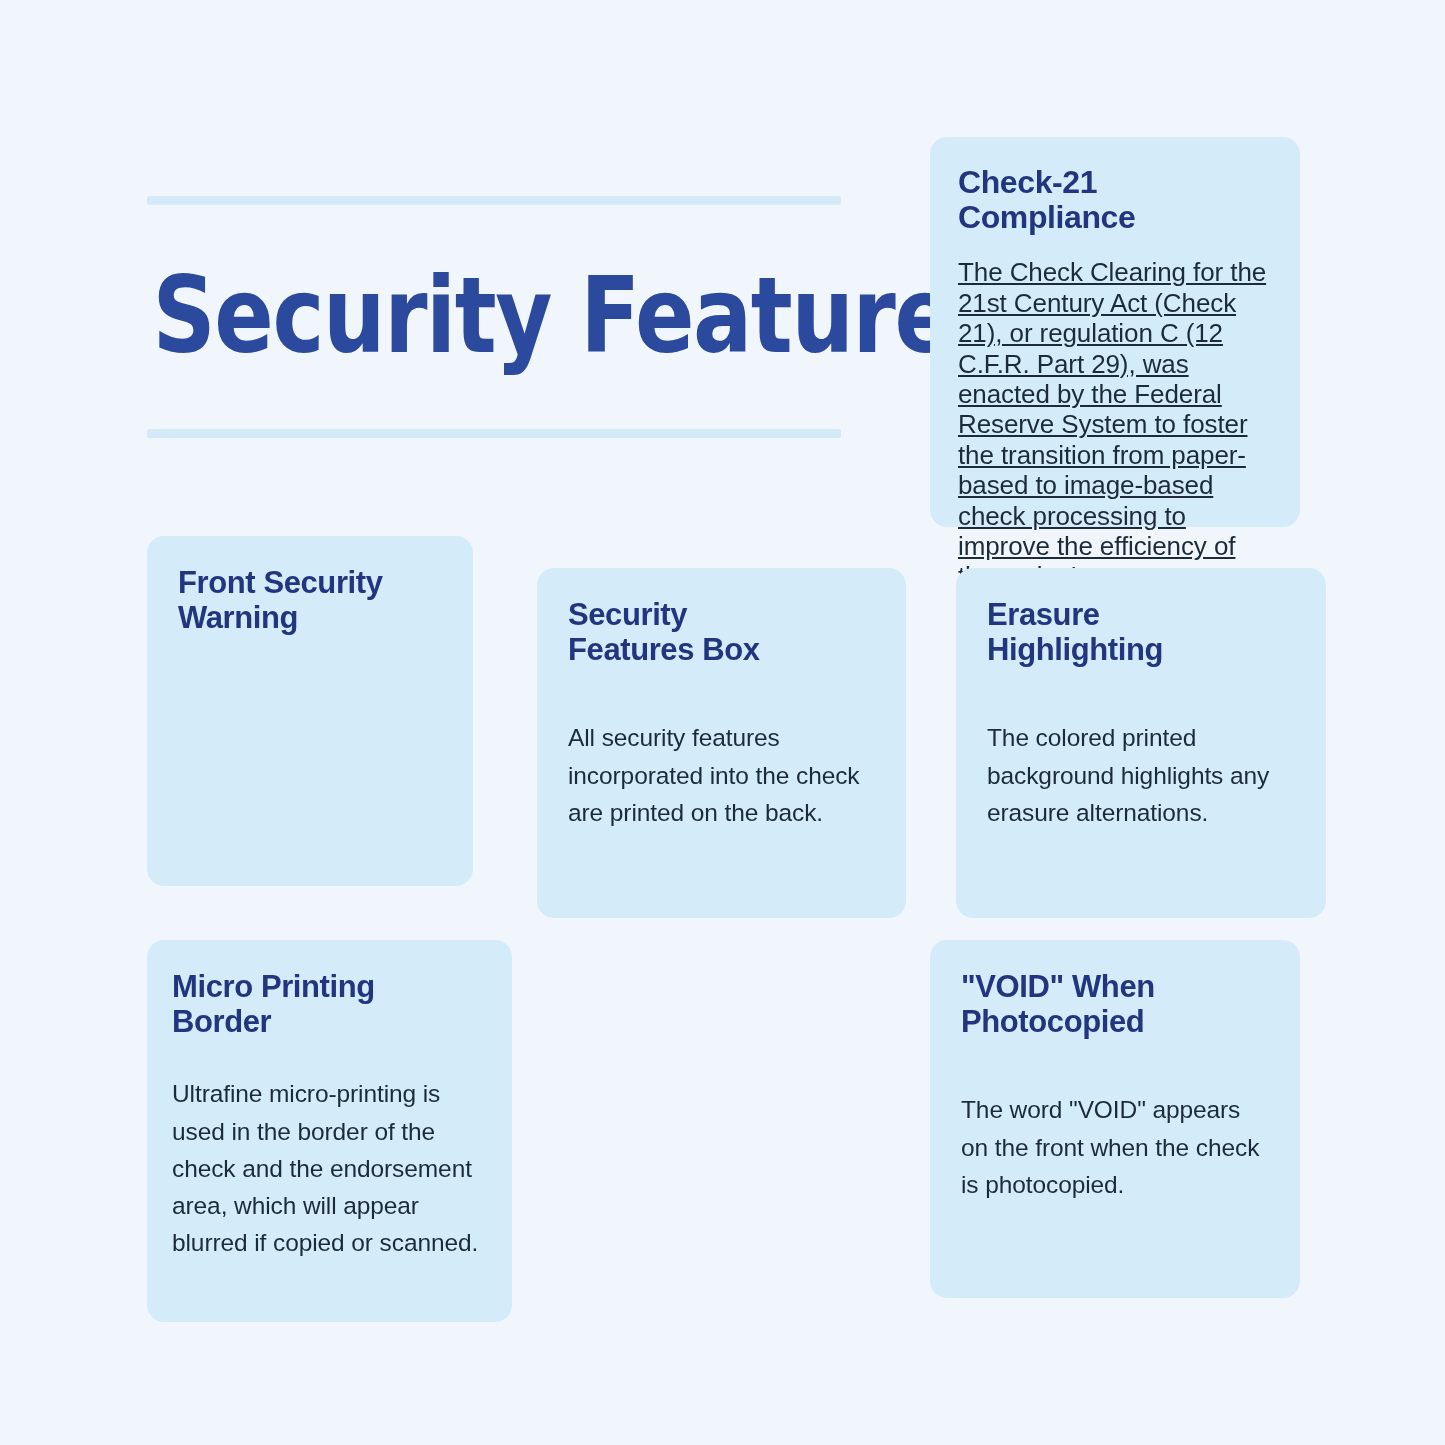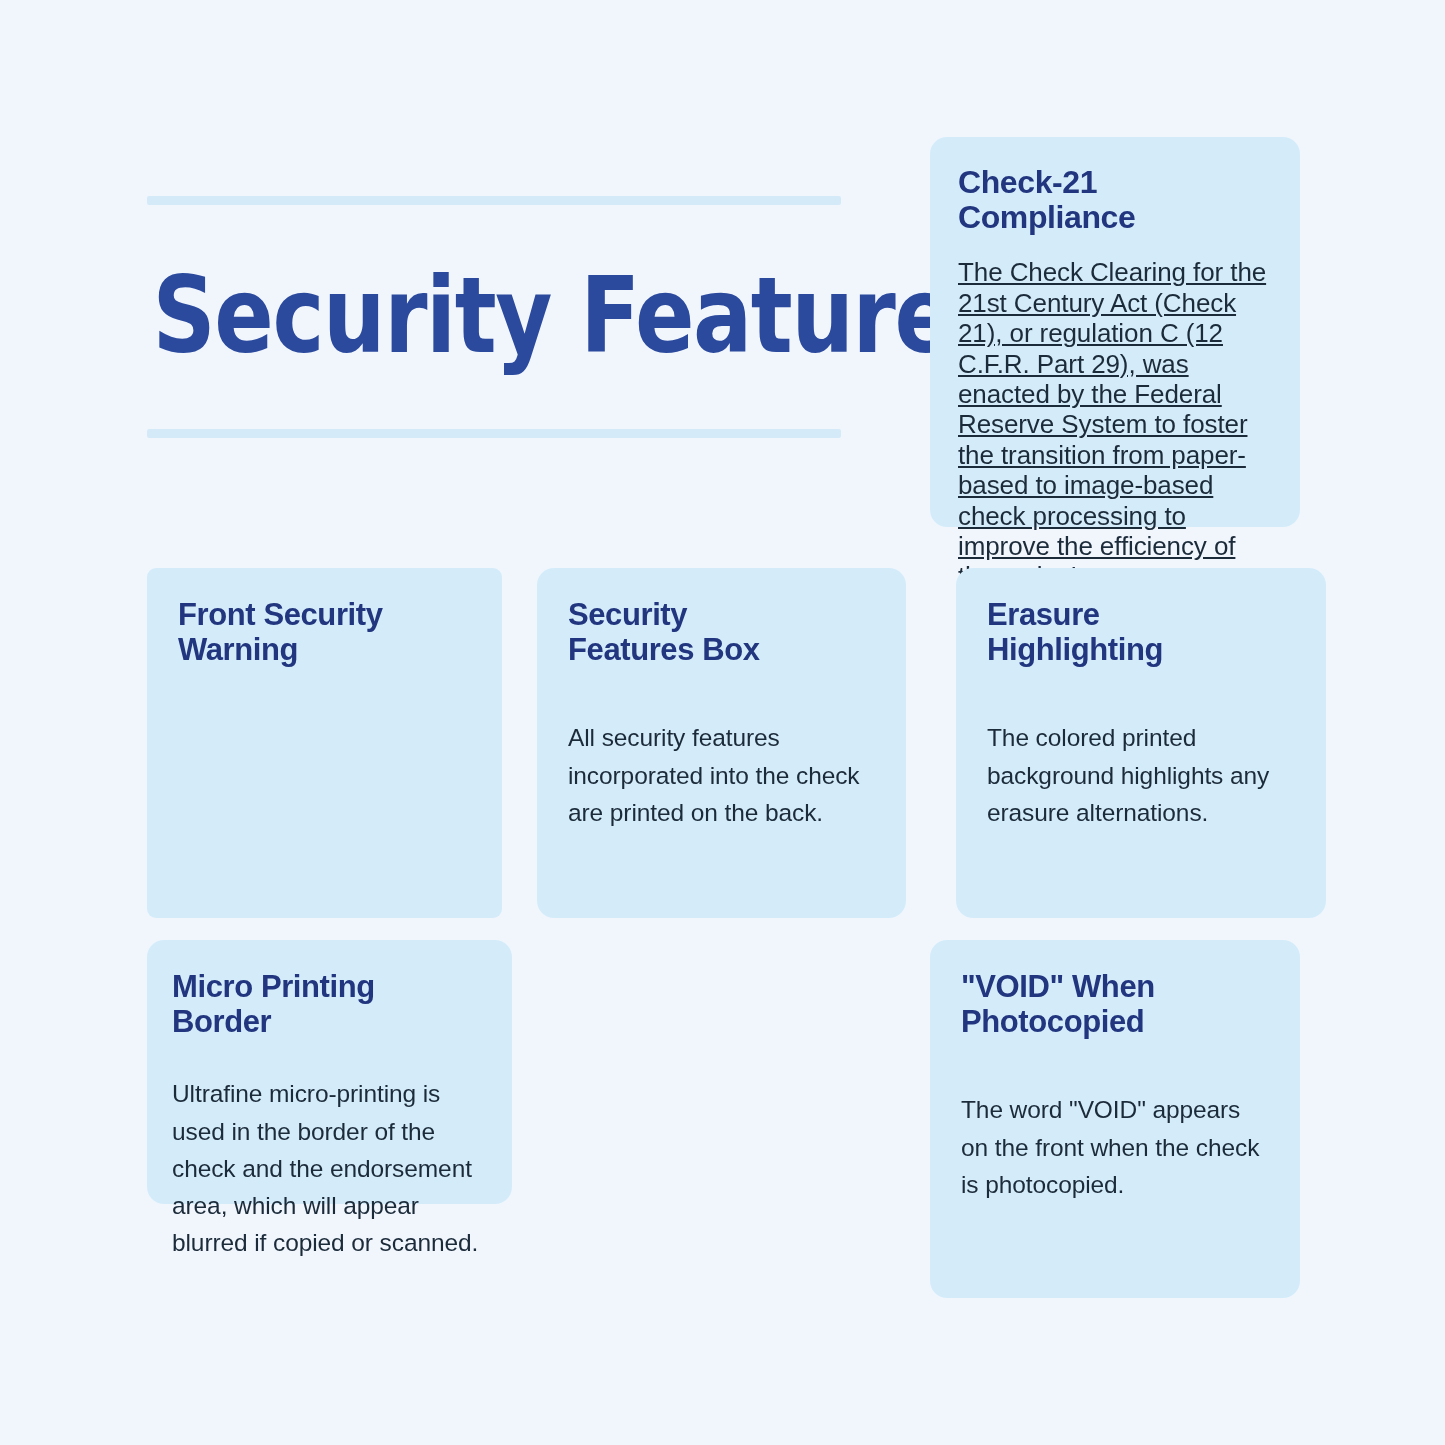--- a/index.html
+++ b/index.html
@@ -89,26 +89,26 @@
     line-height: 1.1;
   }
   #card-check21 p {
     margin-top: 22px;
     font-size: 26px;
     line-height: 1.17;
     text-decoration: underline;
   }
 
   
-  #card-front-security { left: 147px;  top: 568px; width: 355px; height: 350px; border-radius: 9px; }
+  #card-front-security { left: 147px;  top: 536px; width: 326px; height: 350px; }
   #card-features-box   { left: 537px;  top: 568px; width: 369px; height: 350px; }
   #card-erasure        { left: 956px;  top: 568px; width: 370px; height: 350px; }
 
   
-  #card-micro-print    { left: 147px;  top: 940px; width: 365px; height: 264px; padding-left: 25px; }
+  #card-micro-print    { left: 147px;  top: 940px; width: 365px; height: 382px; padding-left: 25px; }
   #card-watermark      { left: 537px;  top: 940px; width: 365px; height: 358px; }
   #card-void           { left: 930px;  top: 940px; width: 370px; height: 358px; }
 
   #card-front-security p,
   #card-features-box p,
   #card-erasure p,
   #card-micro-print p,
   #card-watermark p,
   #card-void p {
     margin-top: 38px;

